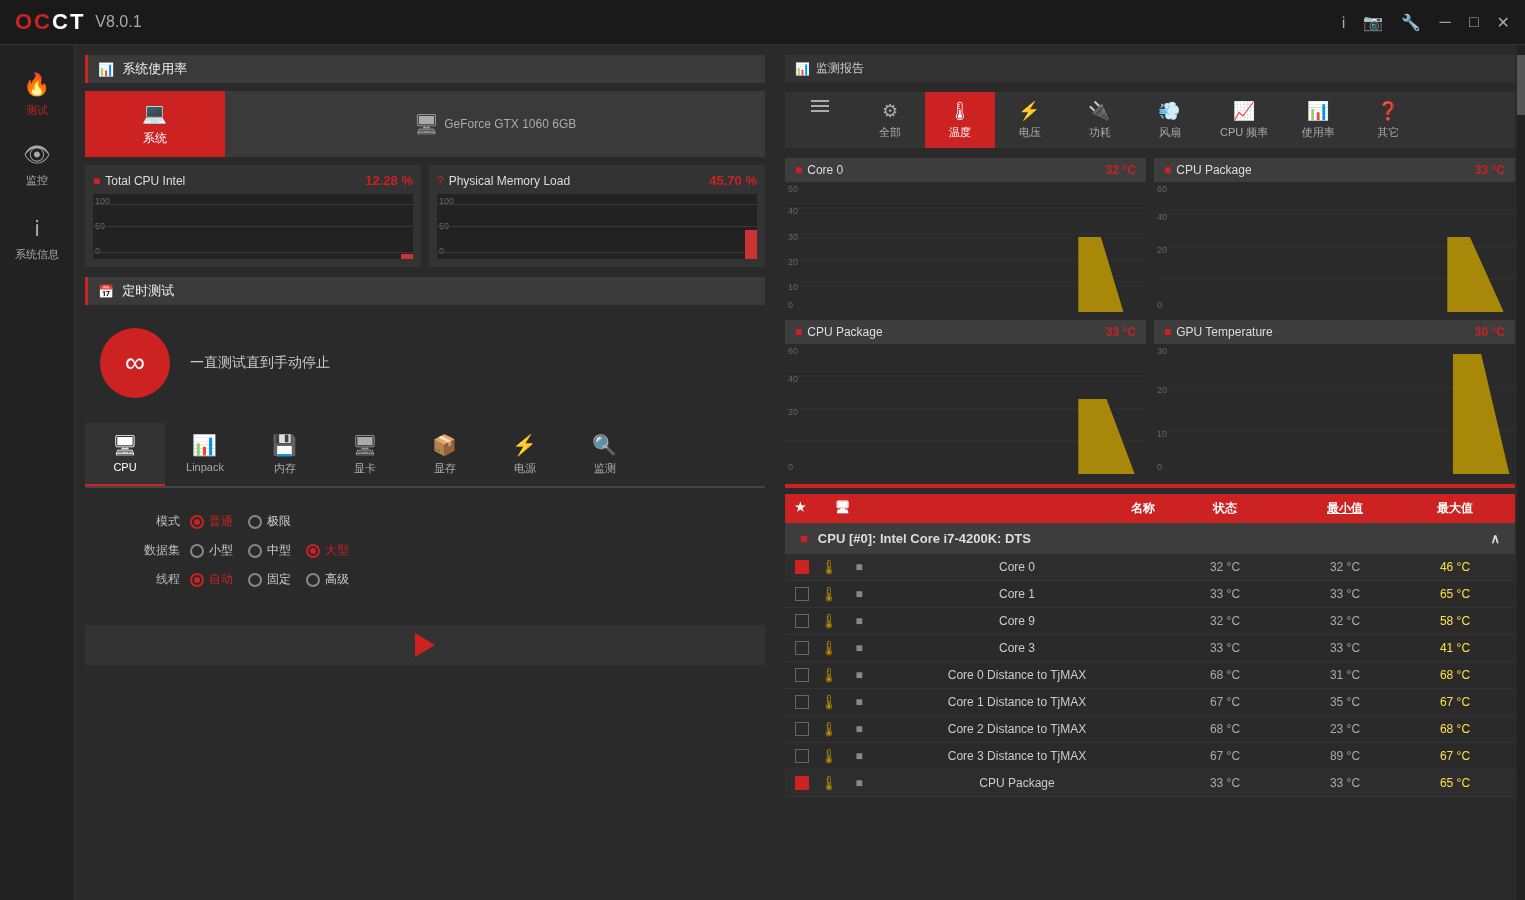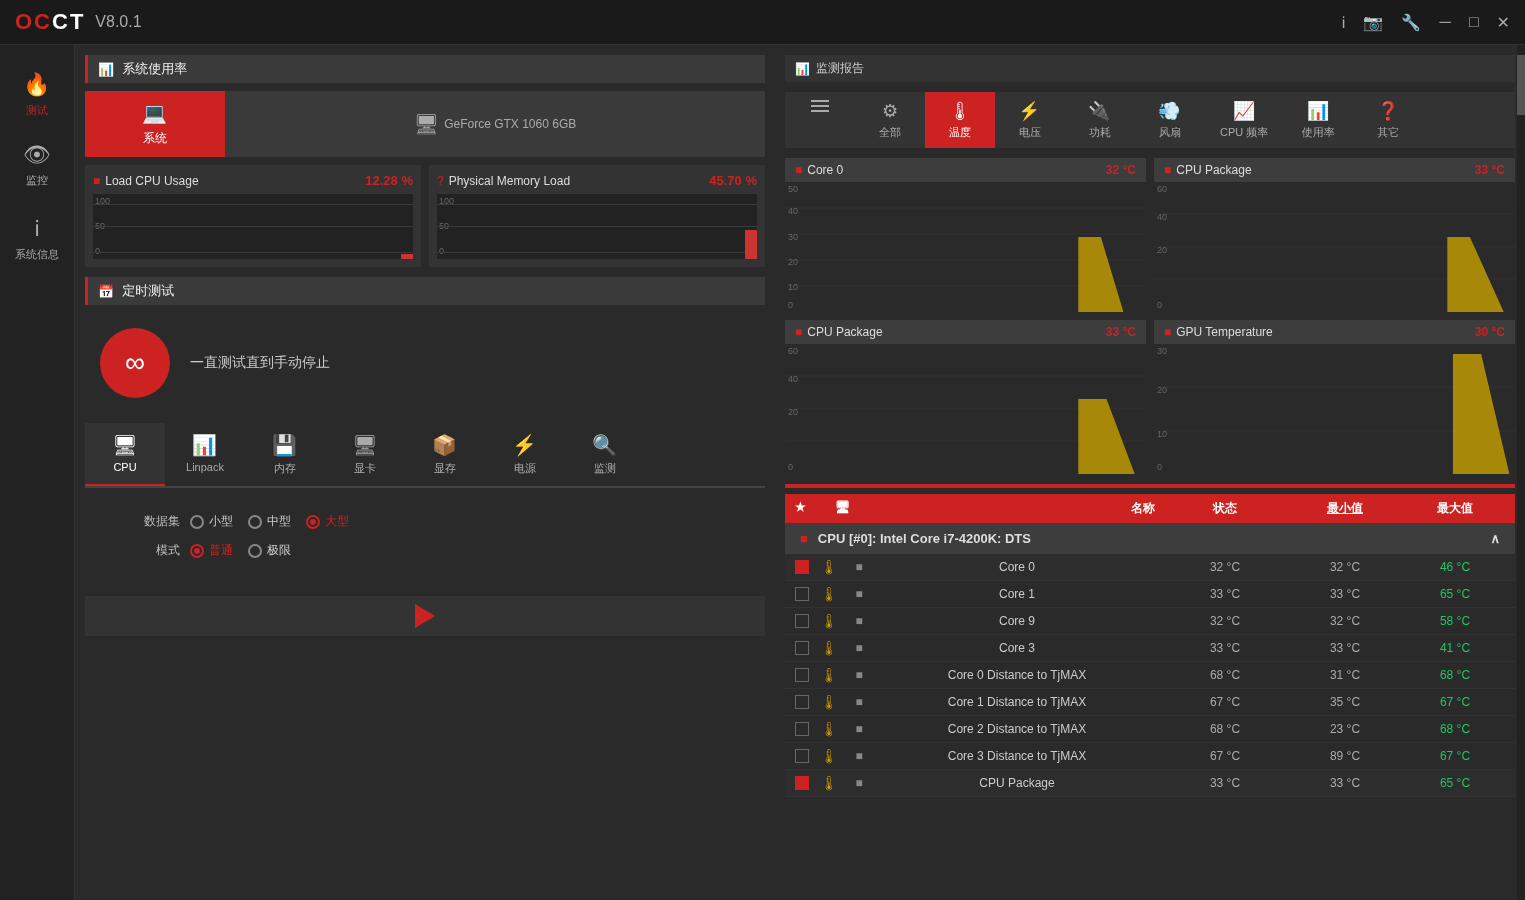--- a/index.html
+++ b/index.html
@@ -461,21 +461,21 @@
     }
     .row-checkbox.checked {
       background: #cc2222;
       border-color: #cc2222;
     }
     .row-temp-icon { color: #cc9900; font-size: 14px; width: 20px; text-align: center; }
     .row-screen-icon { color: #888; font-size: 12px; width: 20px; text-align: center; }
     .row-name { flex: 1; text-align: center; color: #ccc; font-size: 12px; }
     .row-status { width: 120px; text-align: center; color: #aaa; font-size: 12px; }
     .row-min { width: 100px; text-align: center; color: #aaa; font-size: 12px; }
-    .row-max { width: 100px; text-align: center; color: #22c55e; font-size: 12px; }
+    .row-max { width: 100px; text-align: center; color: #fde047; font-size: 12px; }
 
     .scrollbar-right {
       width: 8px;
       background: #222;
       position: absolute;
       right: 0;
       top: 0;
       bottom: 0;
     }
     .scrollbar-thumb {
@@ -544,21 +544,21 @@
           <span class="usage-tab-icon">🖥</span>
           <span class="usage-tab-label">GeForce GTX 1060 6GB</span>
         </div>
       </div>
 
       <div class="meter-row">
         <div class="meter-card">
           <div class="meter-card-header">
             <div class="meter-card-title">
               <span style="color:#cc2222">■</span>
-              <span>Load CPU Usage</span>
+              <span>Total CPU Intel</span>
             </div>
             <div class="meter-card-value">12.28 %</div>
           </div>
           <div class="meter-chart">
             <div class="chart-label" style="top:2px">100</div>
             <div class="chart-label" style="top:27px">50</div>
             <div class="chart-label" style="top:52px">0</div>
             <div class="chart-grid-line" style="top:10px"></div>
             <div class="chart-grid-line" style="top:32px"></div>
             <div class="chart-grid-line" style="top:58px"></div>
@@ -623,46 +623,63 @@
         <span class="test-tab-label">电源</span>
       </div>
       <div class="test-tab">
         <span class="test-tab-icon">🔍</span>
         <span class="test-tab-label">监测</span>
       </div>
     </div>
 
     <div class="config-section">
       <div class="config-row">
+        <div class="config-label">模式</div>
+        <div class="radio-group">
+          <label class="radio-item">
+            <div class="radio-dot checked"></div>
+            <span class="radio-label" style="color:#cc2222">普通</span>
+          </label>
+          <label class="radio-item">
+            <div class="radio-dot"></div>
+            <span class="radio-label">极限</span>
+          </label>
+        </div>
+      </div>
+      <div class="config-row">
         <div class="config-label">数据集</div>
         <div class="radio-group">
           <label class="radio-item">
             <div class="radio-dot"></div>
             <span class="radio-label">小型</span>
           </label>
           <label class="radio-item">
             <div class="radio-dot"></div>
             <span class="radio-label">中型</span>
           </label>
           <label class="radio-item">
             <div class="radio-dot checked"></div>
             <span class="radio-label" style="color:#cc2222">大型</span>
           </label>
         </div>
       </div>
       <div class="config-row">
-        <div class="config-label">模式</div>
+        <div class="config-label">线程</div>
         <div class="radio-group">
           <label class="radio-item">
             <div class="radio-dot checked"></div>
-            <span class="radio-label" style="color:#cc2222">普通</span>
+            <span class="radio-label" style="color:#cc2222">自动</span>
           </label>
           <label class="radio-item">
             <div class="radio-dot"></div>
-            <span class="radio-label">极限</span>
+            <span class="radio-label">固定</span>
+          </label>
+          <label class="radio-item">
+            <div class="radio-dot"></div>
+            <span class="radio-label">高级</span>
           </label>
         </div>
       </div>
     </div>
 
     <button class="start-btn">
       <div class="start-btn-play"></div>
     </button>
 
   </div>

